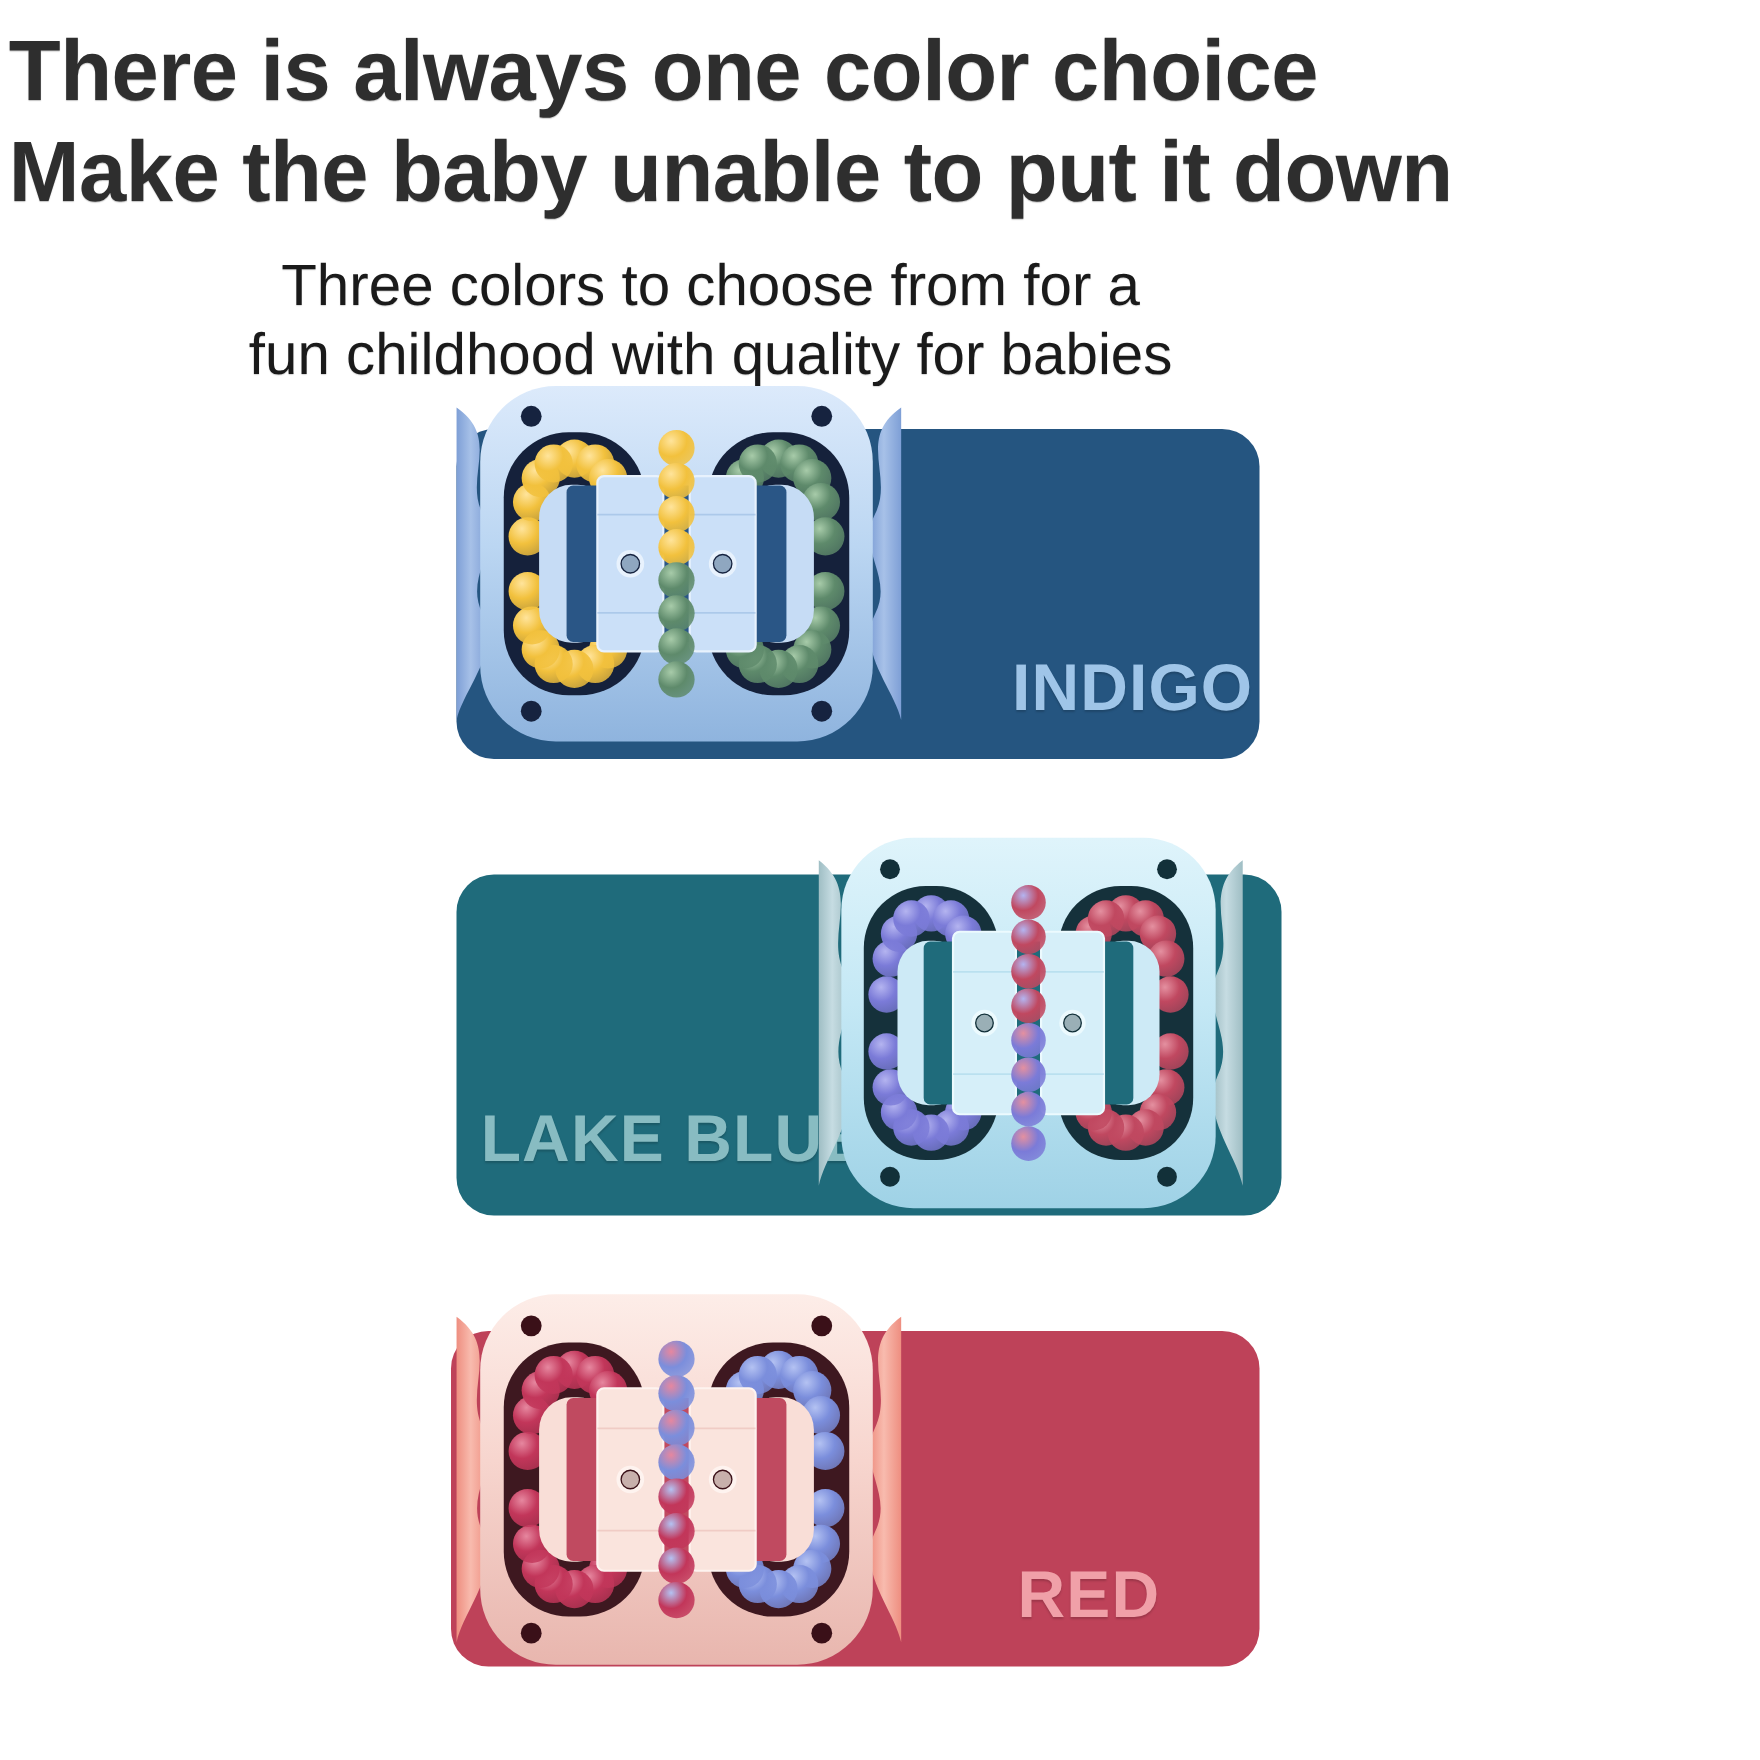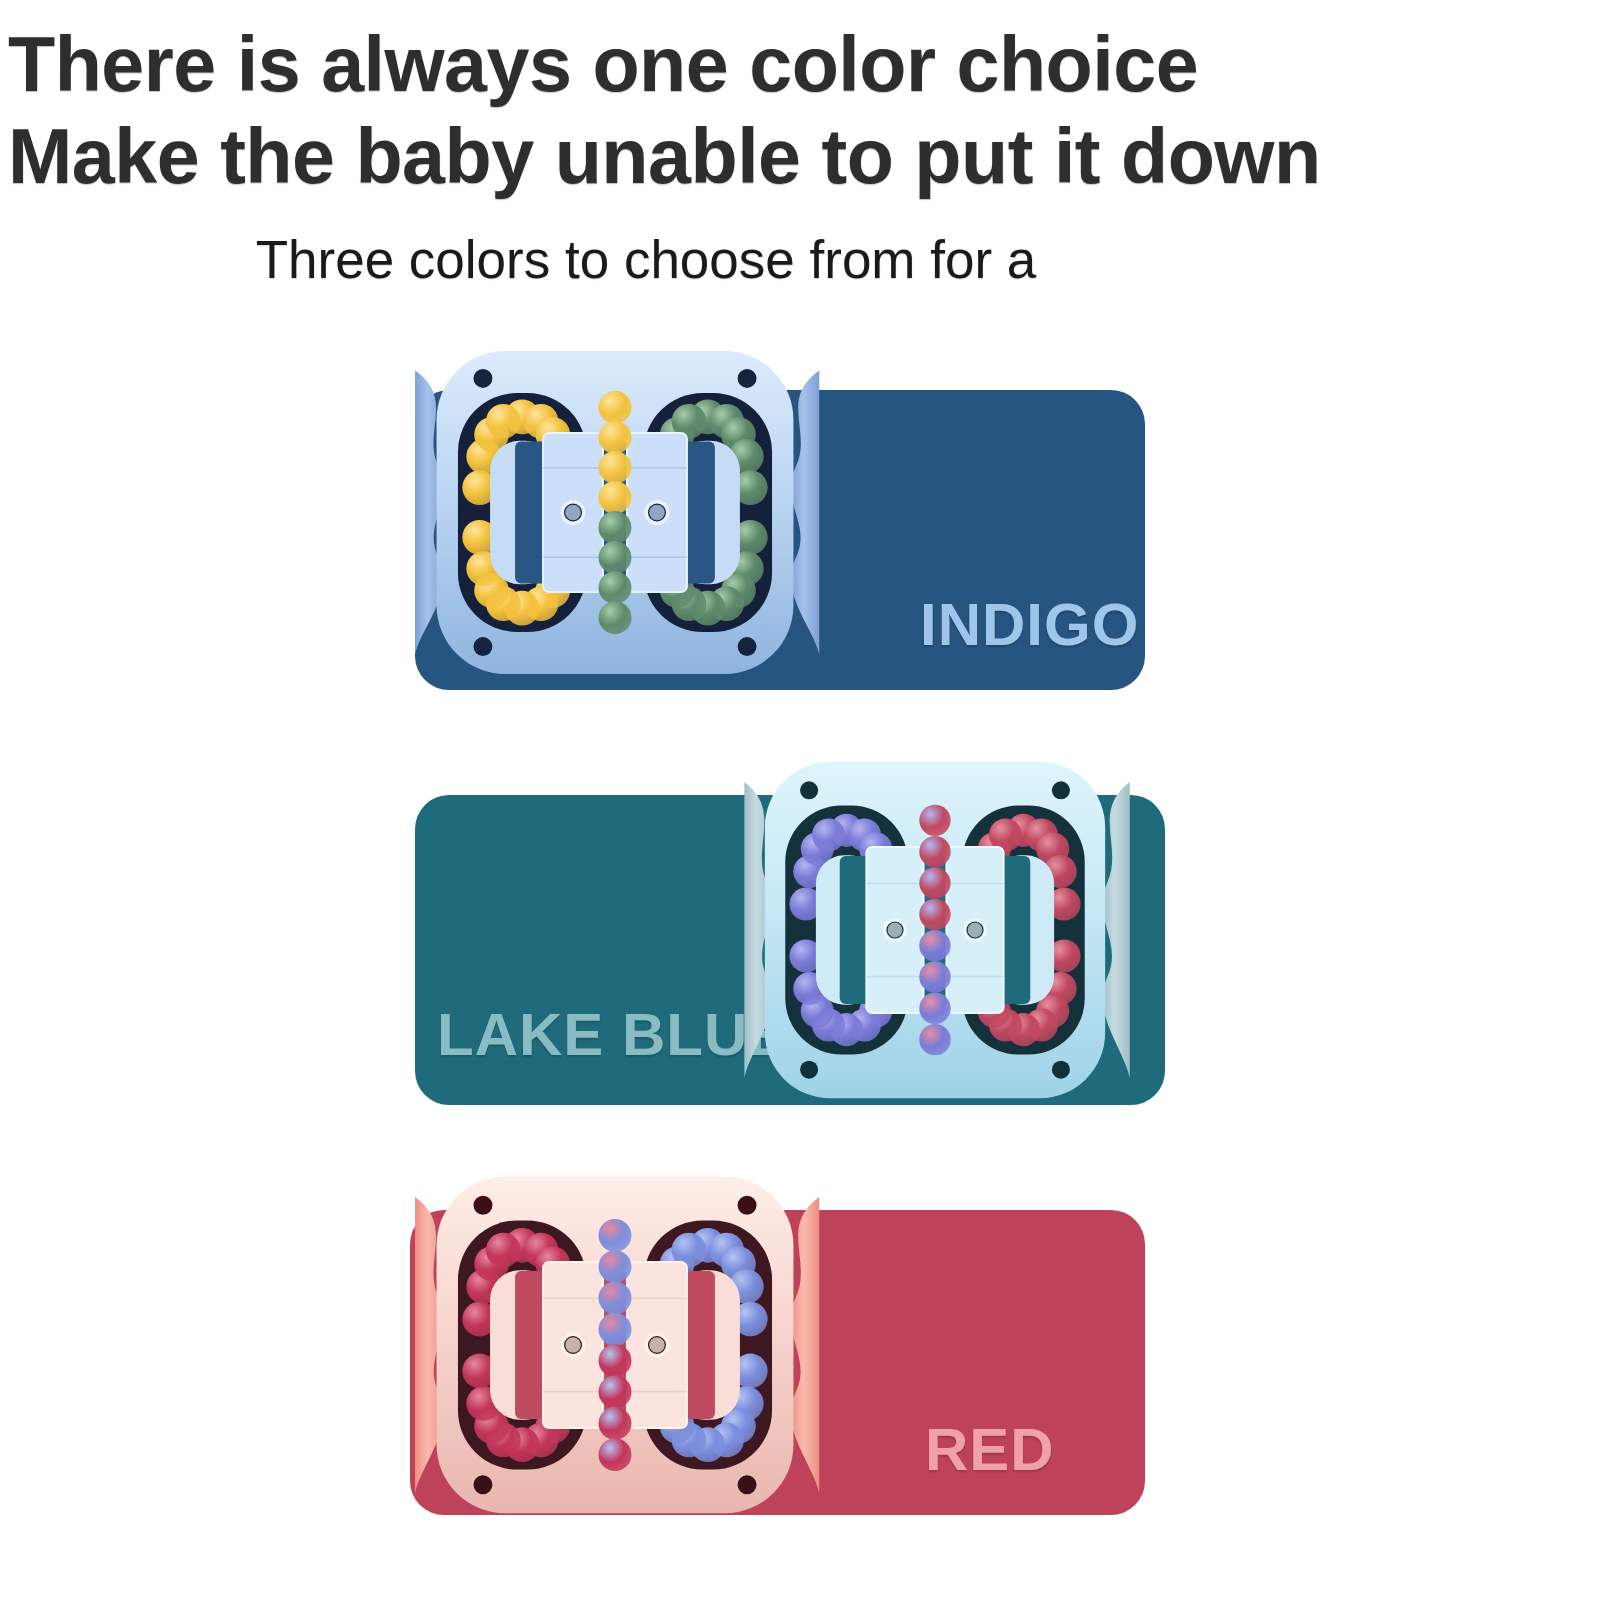--- a/index.html
+++ b/index.html
@@ -63,20 +63,21 @@
 
 <div id="page">
 
   <div class="headline-block">
     <div class="headline-line">There is always one color choice</div>
     <div class="headline-line">Make the baby unable to put it down</div>
   </div>
 
   <div class="subhead-block">
     <div class="subhead-line">Three colors to choose from for a</div>
+    <div class="subhead-line">fun childhood with quality for babies</div>
   </div>
 
   <div id="products-root">
       <div class="row" style="left: 0px; top: 0px; width: 1600px; height: 1600px; pointer-events: none;">
         <div class="color-panel" style="left: 415px; top: 390px; width: 730px; height: 300px; background: rgb(37, 85, 128); pointer-events: auto;"></div>
         <div class="panel-label" style="left: 920px; top: 590px; color: rgb(159, 197, 232);">INDIGO</div>
         <div class="toy-wrap" style="left: 400px; top: 335px; width: 430px; height: 355px; pointer-events: auto;">
           <svg width="430" height="355" viewBox="0 0 430 355">
             <defs>
               <radialGradient id="bead-indigo-l" cx="35%" cy="30%" r="72%">

